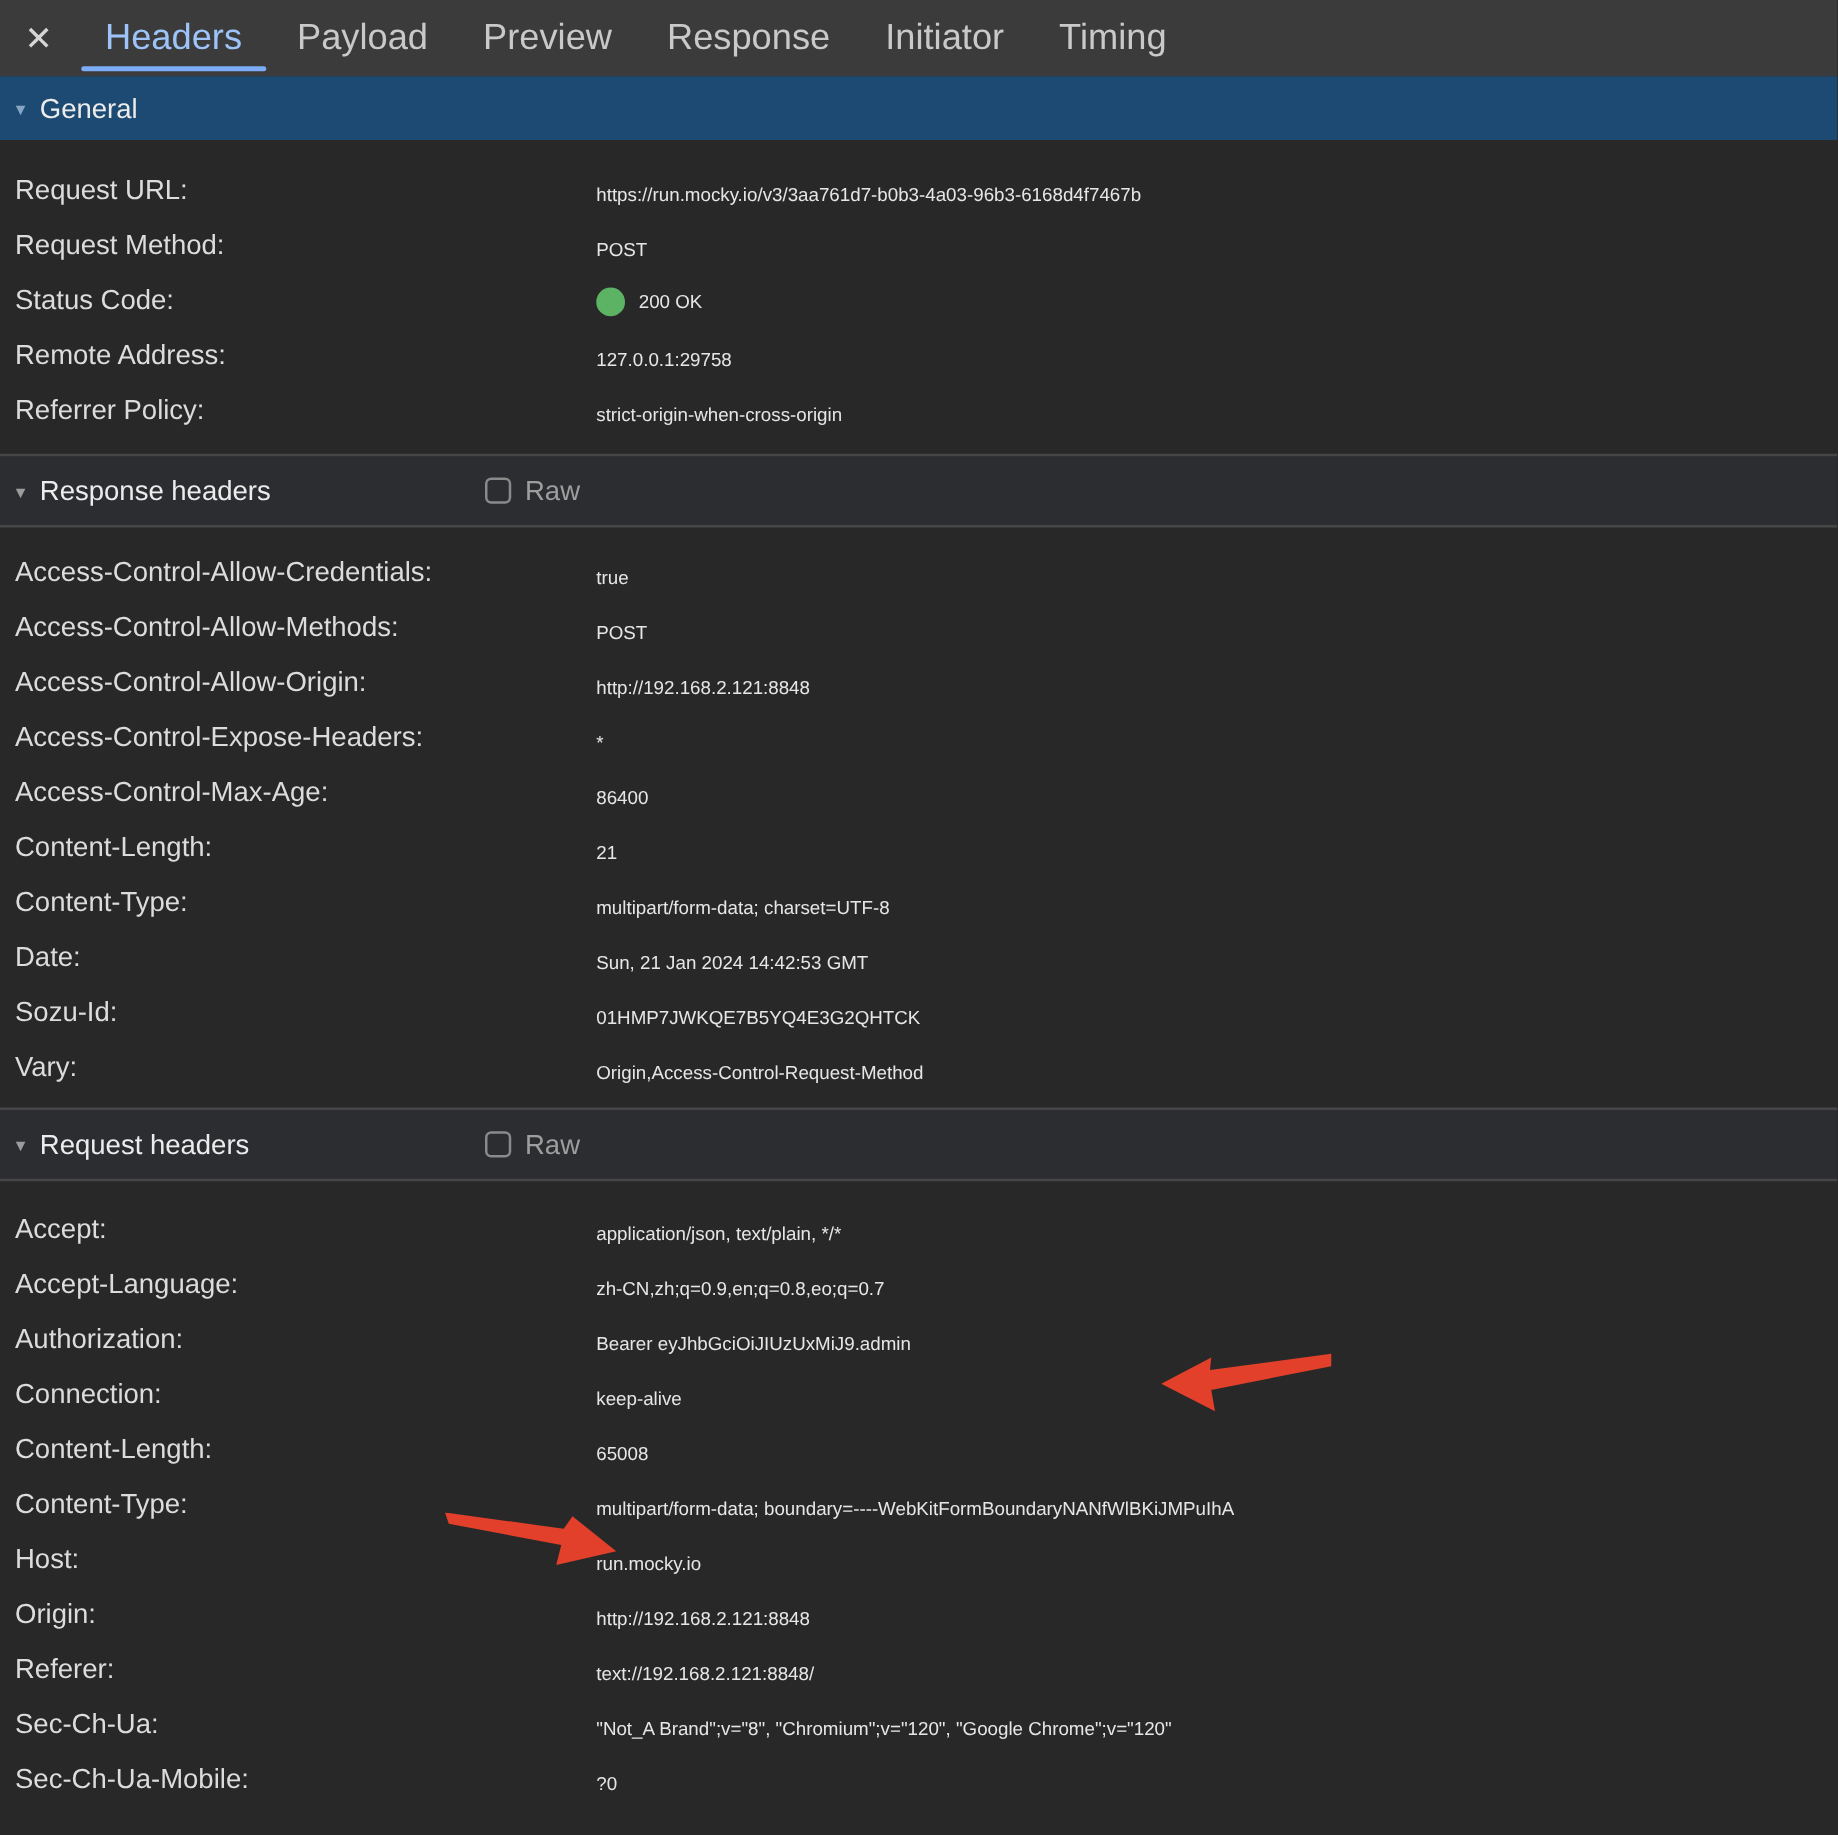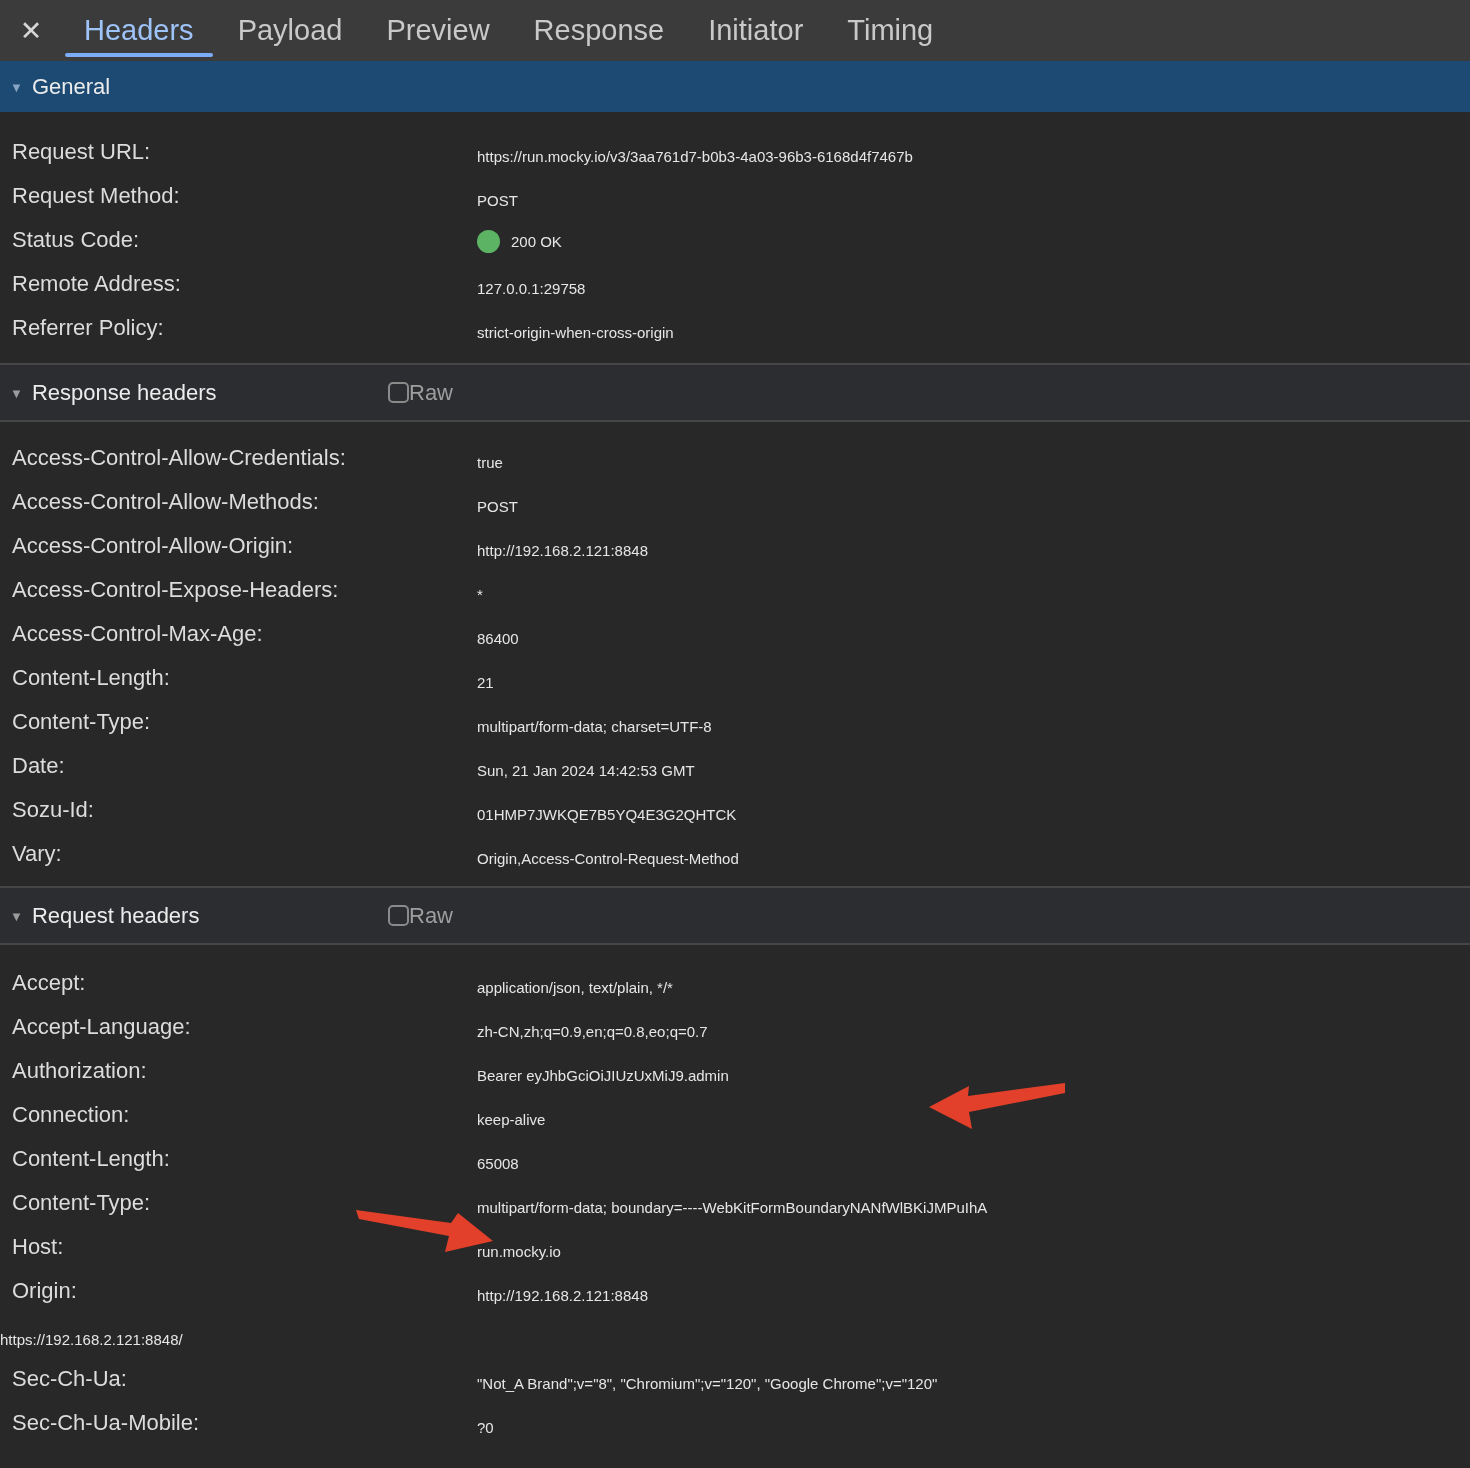--- a/index.html
+++ b/index.html
@@ -29,21 +29,21 @@
     padding-left:10px; gap:9px; color:#ececec; font-size:22px; cursor:pointer;}
   .tri{font-size:13px; line-height:1; transform:translateY(1px);}
   .tri-blue{color:#87a4c2;}
   .tri-gray{color:#9c9c9c;}
   
   .gap1{height:22px;} .gap2{height:19px;}
   .section-header{position:relative; box-sizing:border-box; height:59px;
     border-top:2px solid var(--sep); border-bottom:2px solid var(--sep);
     background:var(--subhead-bg); display:flex; align-items:center;
     padding-left:10px; gap:9px; color:#ececec; font-size:22px; cursor:pointer;}
-  .raw-wrap{position:absolute; left:388px; top:0; bottom:0; display:flex; align-items:center; }
+  .raw-wrap{position:absolute; left:388px; top:0; bottom:0; display:flex; align-items:center; gap:11px;}
   .checkbox{appearance:none; -webkit-appearance:none; margin:0; width:21px; height:21px;
     border:2px solid #8a8a8a; border-radius:5px; background:transparent; cursor:pointer;}
   .raw-label{color:var(--muted); font-size:22px;}
   
   .rows{box-sizing:border-box;}
   .rows-general{padding-top:9px;}
   .rows-response{padding-top:5px;}
   .rows-request{padding-top:7px;}
   .row{height:44px; display:flex; align-items:flex-end;}
   .row-name{flex:none; width:465px; padding-left:12px; font-size:22px; color:var(--label); white-space:nowrap;}
@@ -233,22 +233,23 @@
           <span>run.mocky.io</span>
         </span>
       </div>
       <div class="row">
         <span class="row-name">Origin:</span>
         <span class="row-value">
           <span>http://192.168.2.121:8848</span>
         </span>
       </div>
       <div class="row">
-        <span class="row-value">
-          <span>https://192.168.2.121:8848/</span>
+        <span class="row-name">Referer:</span>
+        <span class="row-value">
+          <span>text://192.168.2.121:8848/</span>
         </span>
       </div>
       <div class="row">
         <span class="row-name">Sec-Ch-Ua:</span>
         <span class="row-value">
           <span>"Not_A Brand";v="8", "Chromium";v="120", "Google Chrome";v="120"</span>
         </span>
       </div>
       <div class="row">
         <span class="row-name">Sec-Ch-Ua-Mobile:</span>

